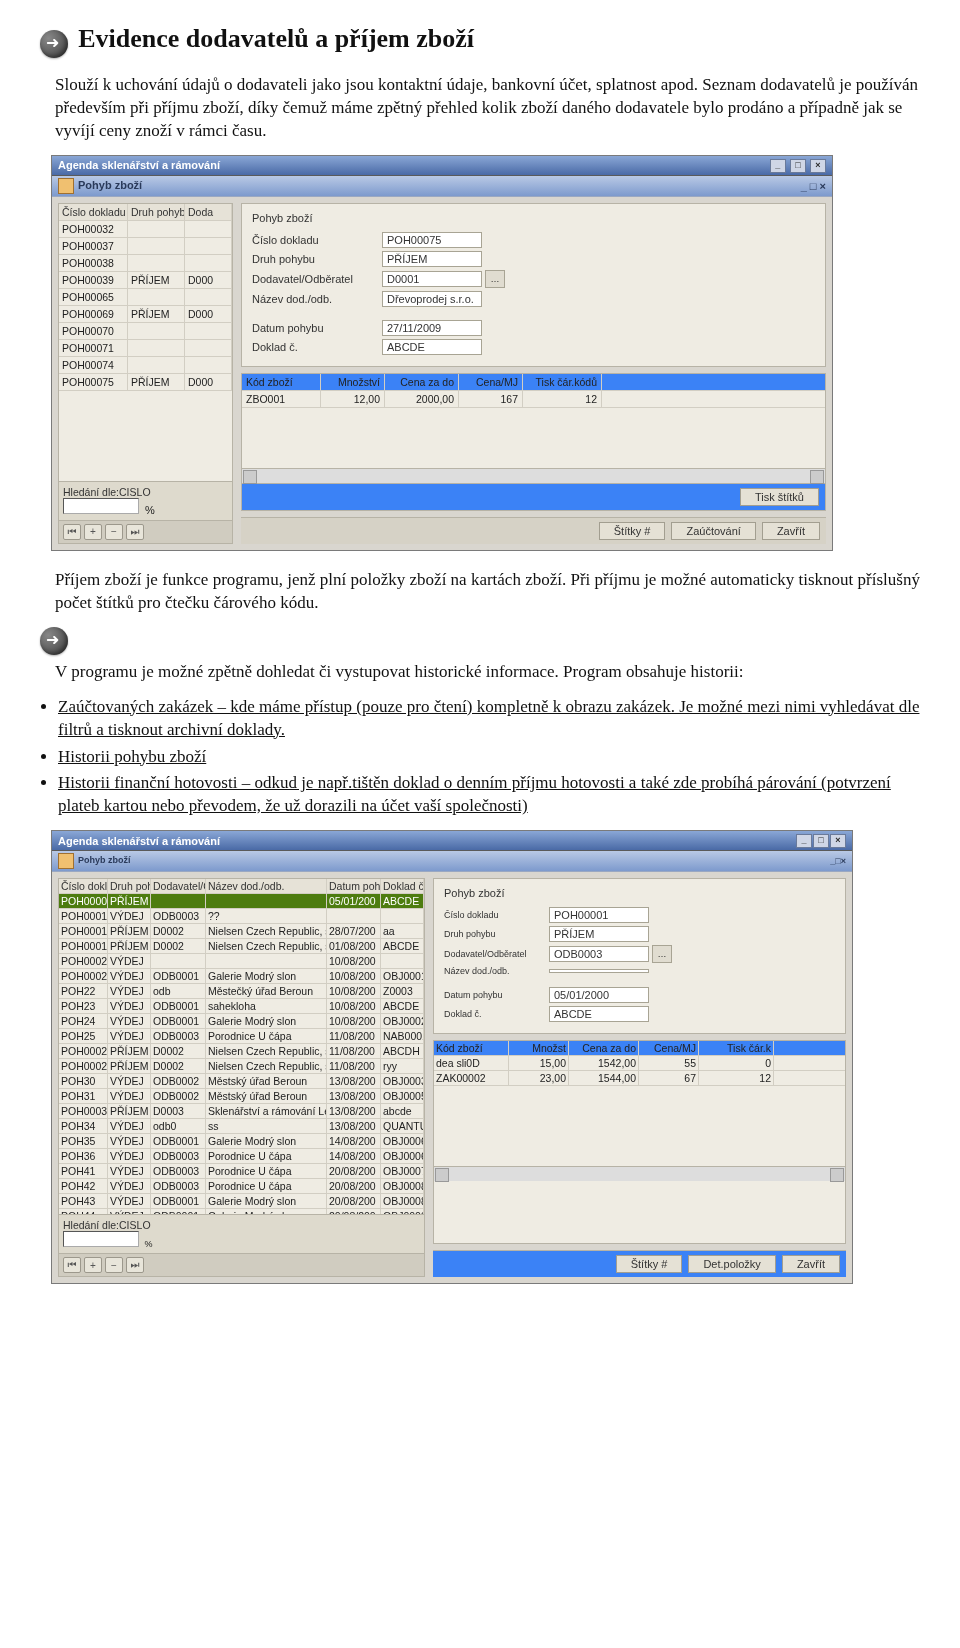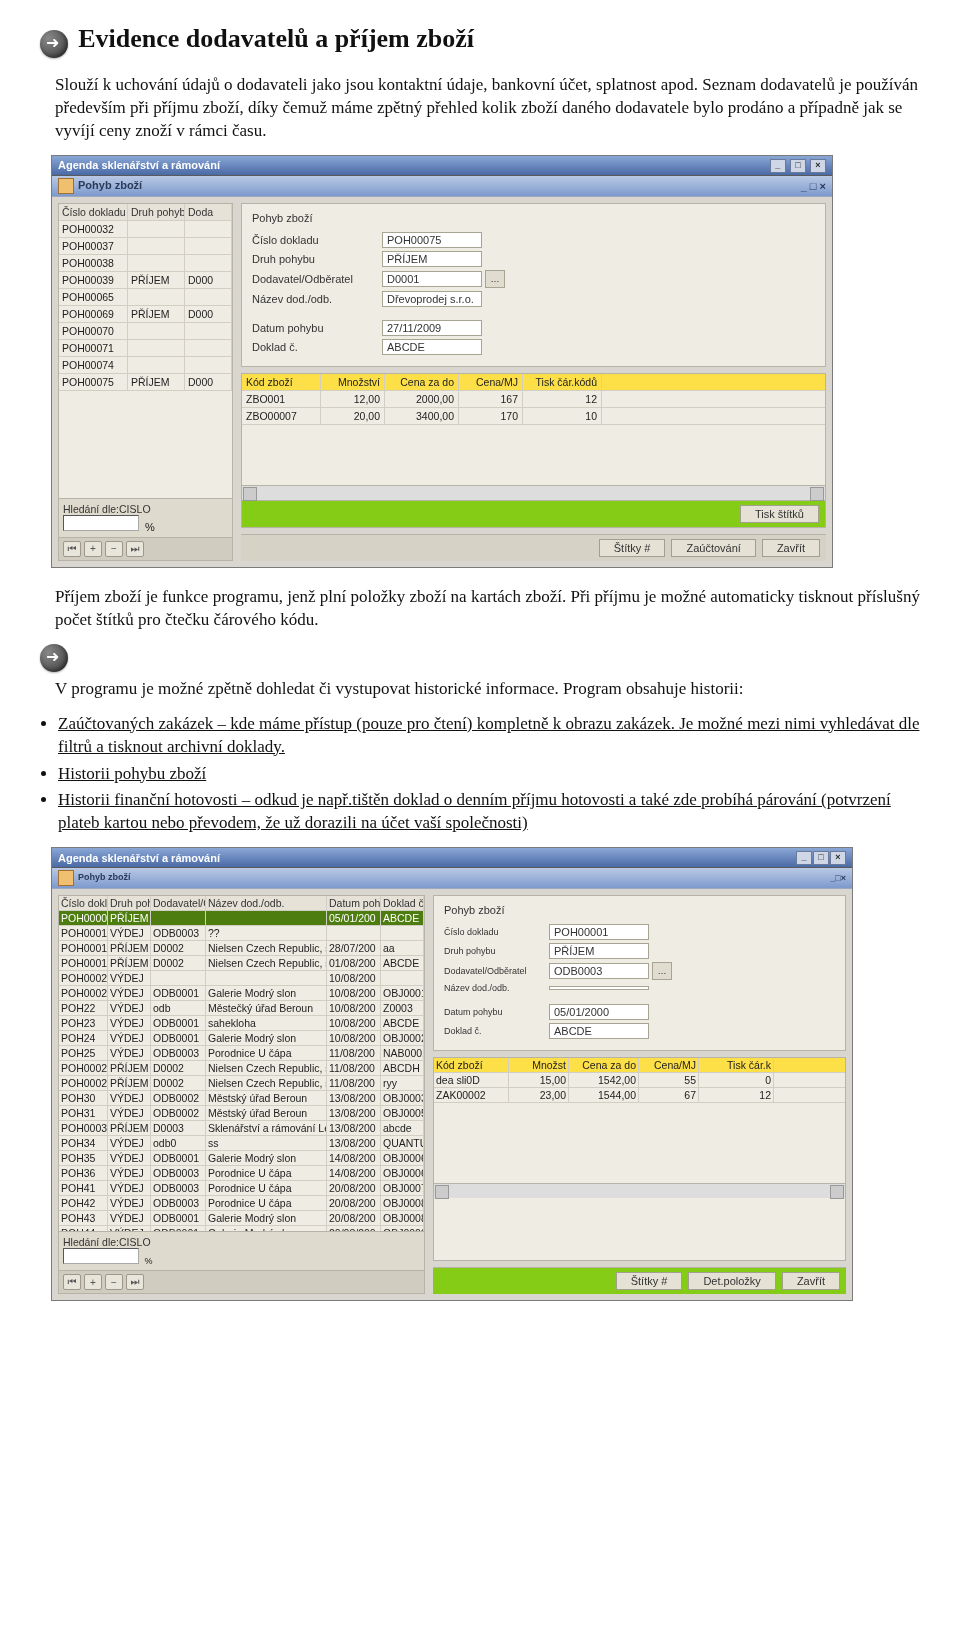--- a/index.html
+++ b/index.html
@@ -119,27 +119,27 @@
     background:#fff; border:1px solid #a8a494; padding:1px 4px; font-size:11px; color:#333;
     min-width:90px; display:inline-block;
   }
   .form-row .browse-btn {
     width:18px;height:16px;margin-left:3px;background:#e0dcd0;border:1px solid #a8a494;
     display:inline-flex;align-items:center;justify-content:center;font-size:9px;
   }
 
   .items-grid { background:#efece3; border:1px solid #b7b3a6; flex:1; }
   .ig-head, .ig-row { display:flex; border-bottom:1px solid #d2cec3; font-size:10.5px; }
-  .ig-head { background:#fde047; }
+  .ig-head { background:#3b82f6; }
   .ig-head > div, .ig-row > div { padding:2px 4px; border-right:1px solid #d2cec3; }
   .ic-kod{flex:0 0 70px} .ic-mn{flex:0 0 55px;text-align:right}
   .ic-cena{flex:0 0 65px;text-align:right} .ic-mj{flex:0 0 55px;text-align:right}
   .ic-tisk{flex:0 0 70px;text-align:right}
 
-  .footer-bar { display:flex; justify-content:flex-end; gap:6px; padding:4px 6px; background:#84cc16; border-top:1px solid #b7b3a6; }
+  .footer-bar { display:flex; justify-content:flex-end; gap:6px; padding:4px 6px; background:#3b82f6; border-top:1px solid #b7b3a6; }
   .btn {
     background:#e5e1d5; border:1px solid #a29e90; padding:2px 14px; font-size:11px; color:#333;
   }
   .scroll-stub { height:14px; background:#ddd; border-top:1px solid #b7b3a6; position:relative; }
   .scroll-stub::before,.scroll-stub::after{content:"";position:absolute;top:1px;width:12px;height:12px;background:#ccc;border:1px solid #999;}
   .scroll-stub::before{left:1px}.scroll-stub::after{right:1px}
 
   
   .small { font-size:9px; }
   .small .grid-head > div, .small .grid-row > div,
@@ -293,27 +293,20 @@
           <div class="ic-tisk">Tisk čár.kódů</div>
         </div>
         <div id="app1-items">
             <div class="ig-row">
               <div class="ic-kod">ZBO001</div>
               <div class="ic-mn">12,00</div>
               <div class="ic-cena">2000,00</div>
               <div class="ic-mj">167</div>
               <div class="ic-tisk">12</div>
             </div>
-            <div class="ig-row">
-              <div class="ic-kod">ZBO00007</div>
-              <div class="ic-mn">20,00</div>
-              <div class="ic-cena">3400,00</div>
-              <div class="ic-mj">170</div>
-              <div class="ic-tisk">10</div>
-            </div>
           </div>
         <div style="height:60px"></div>
         <div class="scroll-stub"></div>
         <div class="footer-bar">
           <span class="btn">Tisk štítků</span>
         </div>
       </div>
 
       <div class="footer-bar" style="background:#d6d2c6">
         <span class="btn">Štítky #</span>

